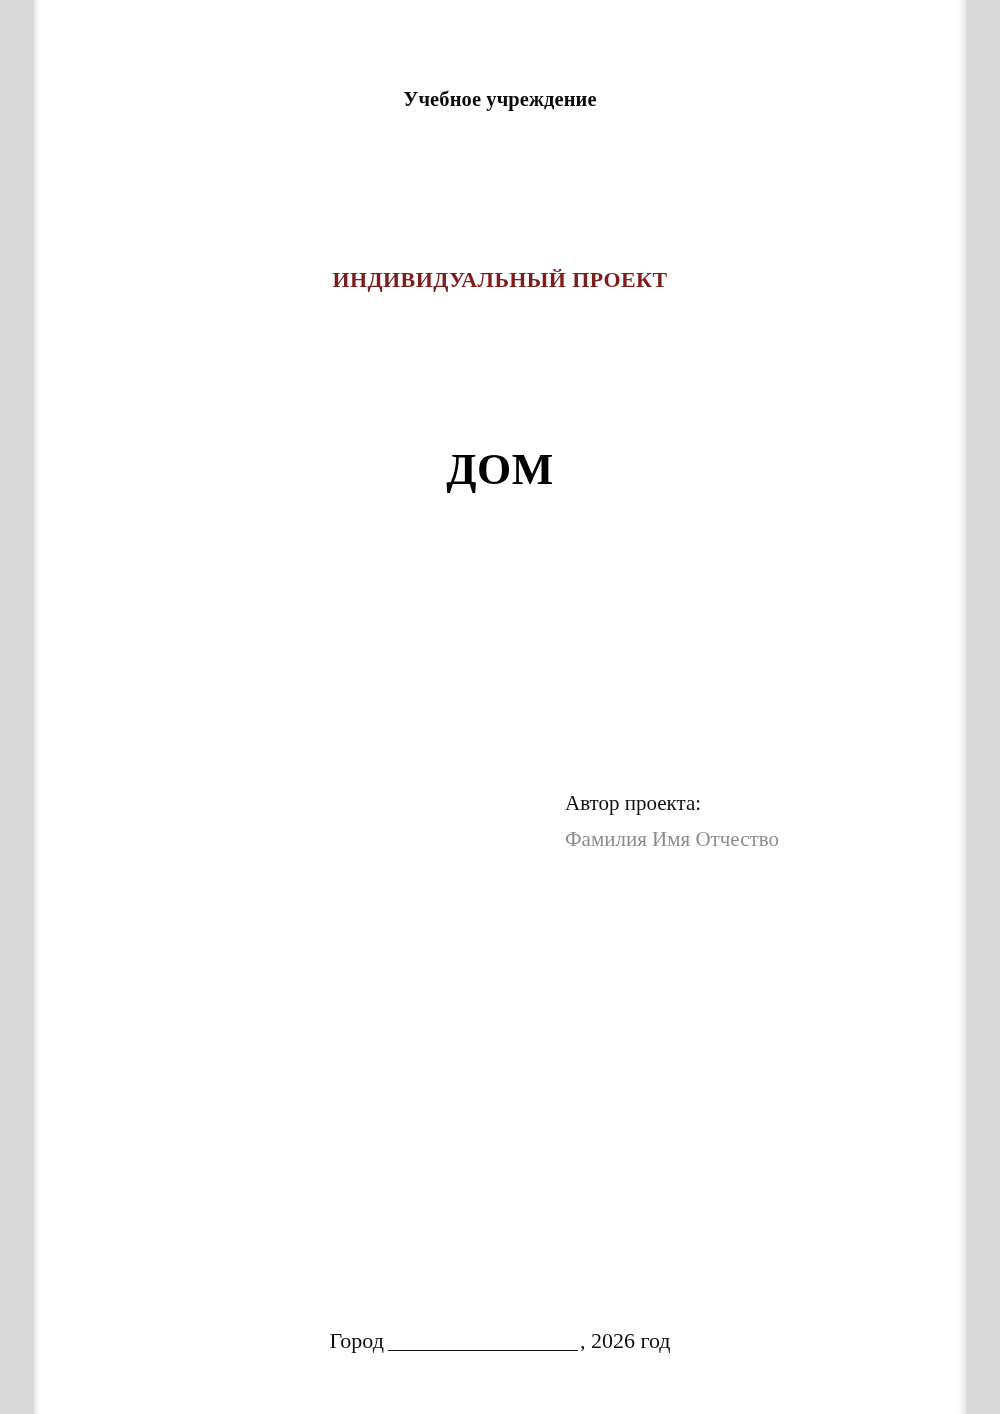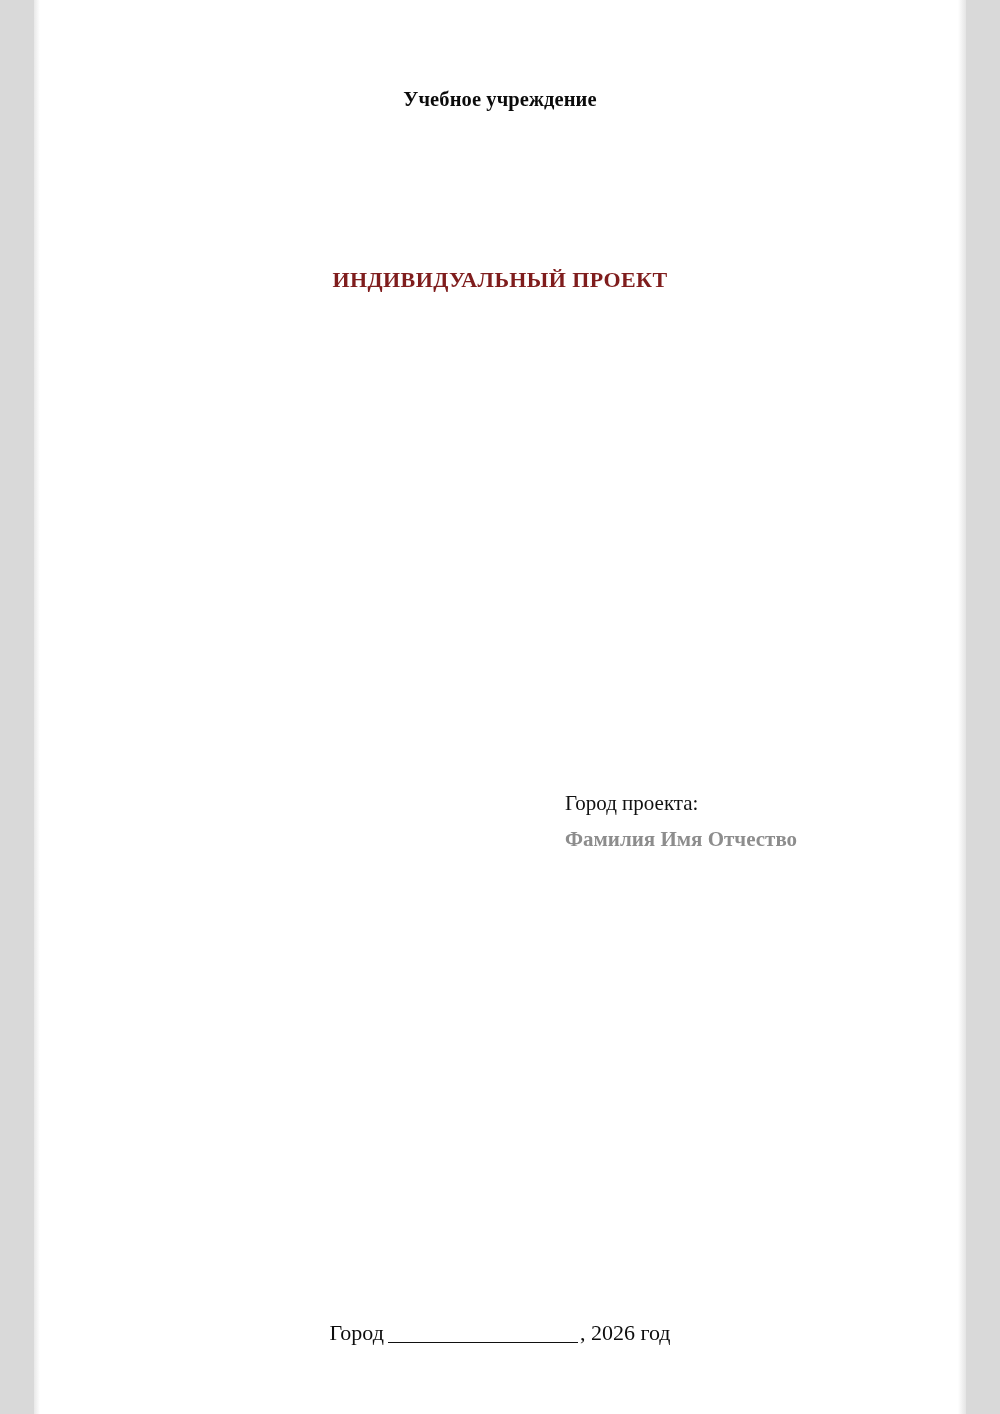--- a/index.html
+++ b/index.html
@@ -84,26 +84,25 @@
   }
   .credit-label {
     font-size: 21px;
     color: #111111;
     line-height: 1.7;
   }
   .credit-value {
     font-size: 21px;
     color: #8d8d8d;
     line-height: 1.68;
-    font-weight: bold;
   }
 
   .footer {
     position: absolute;
-    bottom: 68px;
+    bottom: 60px;
     left: 0;
     width: 100%;
     text-align: center;
     font-size: 22px;
     color: #0d0d0d;
   }
   .footer .blank-line {
     display: inline-block;
     width: 190px;
     border-bottom: 1.6px solid #111;
@@ -113,25 +112,26 @@
 </style>
 </head>
 <body>
 
 <div class="page">
 
   <div class="institution">Учебное учреждение</div>
 
   <div class="doc-type">ИНДИВИДУАЛЬНЫЙ ПРОЕКТ</div>
 
+  <div class="doc-title">ДОМ</div>
 
   <div class="credits">
 
     <div class="credit-block">
-      <div class="credit-label">Город проекта:</div>
+      <div class="credit-label">Автор проекта:</div>
       <div class="credit-value">Фамилия Имя Отчество</div>
     </div>
 
     <div class="credit-block">
     </div>
 
   </div>
 
   <div class="footer">
     <span>Город</span><span class="blank-line"></span><span>, 2026 год</span>

